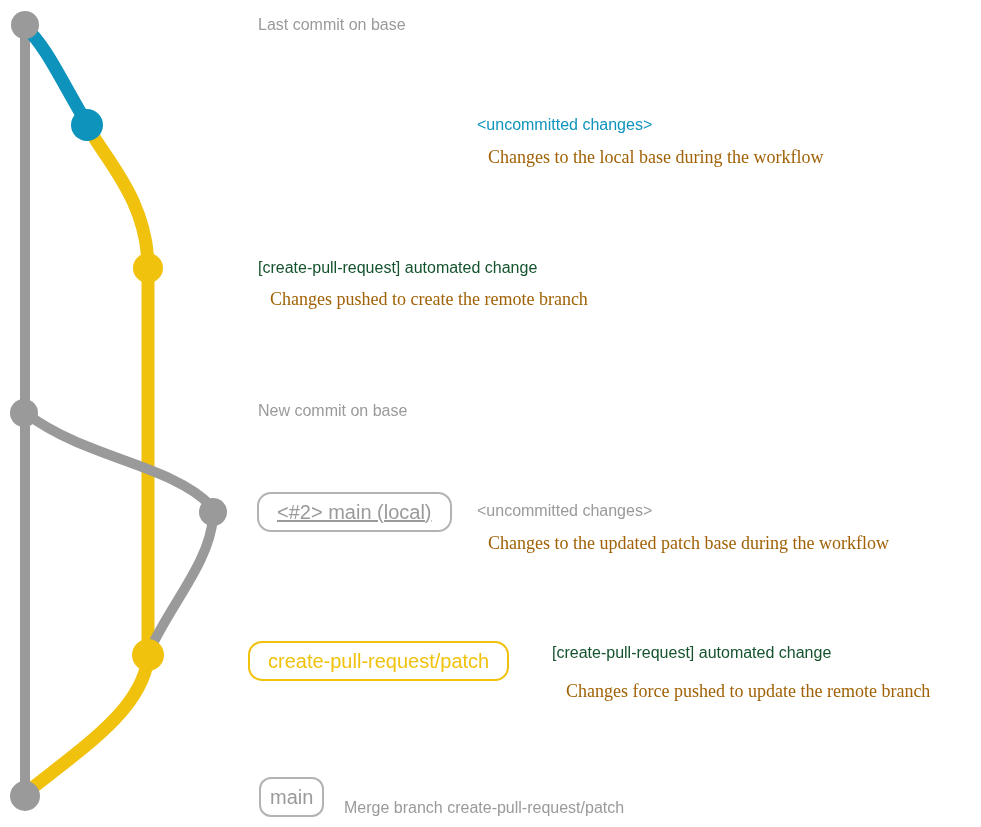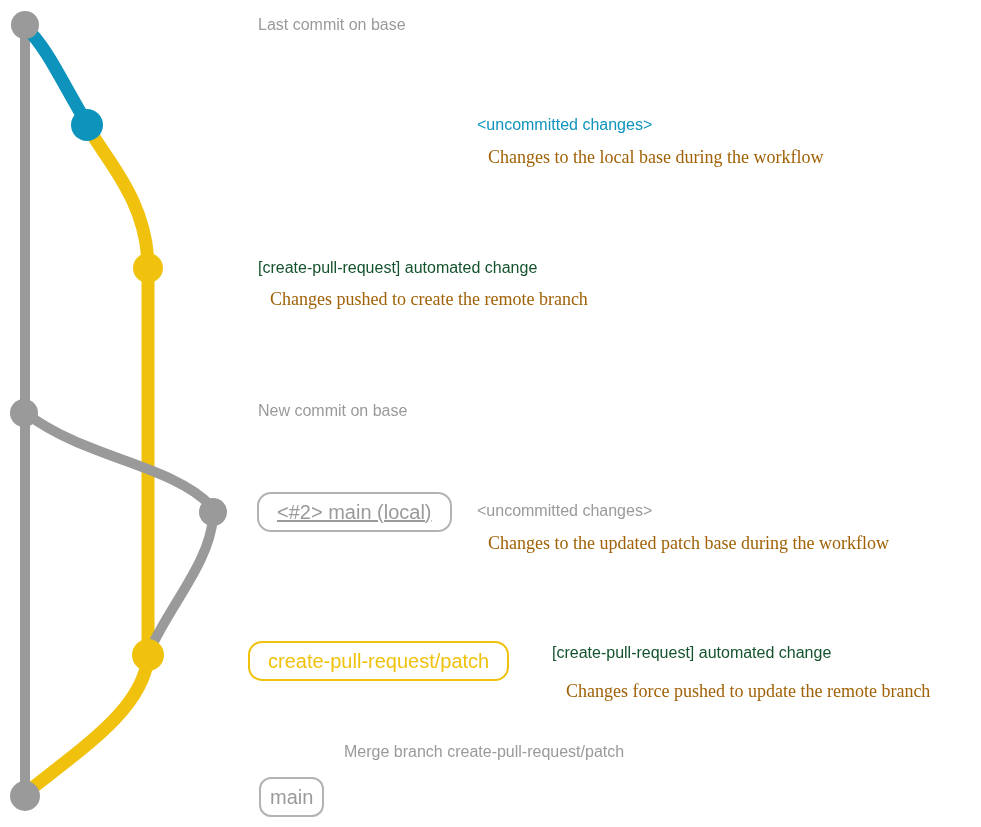--- a/index.html
+++ b/index.html
@@ -73,15 +73,15 @@
 
   <div class="abs badge badge-gray" style="left:257px;top:492px;text-decoration:underline;">&lt;#2&gt; main (local)</div>
   <div class="abs sans-label gray-text" style="left:477px;top:499px;">&lt;uncommitted changes&gt;</div>
   <div class="abs serif-desc" style="left:488px;top:532px;">Changes to the updated patch base during the workflow</div>
 
   <div class="abs badge badge-yellow" style="left:248px;top:635px;margin-top:6px;">create-pull-request/patch</div>
   <div class="abs sans-label yellow-text" style="left:552px;top:641px;">[create-pull-request] automated change</div>
   <div class="abs serif-desc" style="left:566px;top:674px;margin-top:6px;">Changes force pushed to update the remote branch</div>
 
   <div class="abs badge badge-gray" style="left:259px;top:777px;border-radius:12px;padding:0 9px;">main</div>
-  <div class="abs sans-label gray-text" style="left:344px;top:740px;">Merge branch create-pull-request/patch</div>
+  <div class="abs sans-label gray-text" style="left:344px;top:796px;">Merge branch create-pull-request/patch</div>
 
 </div>
 
 </body></html>

